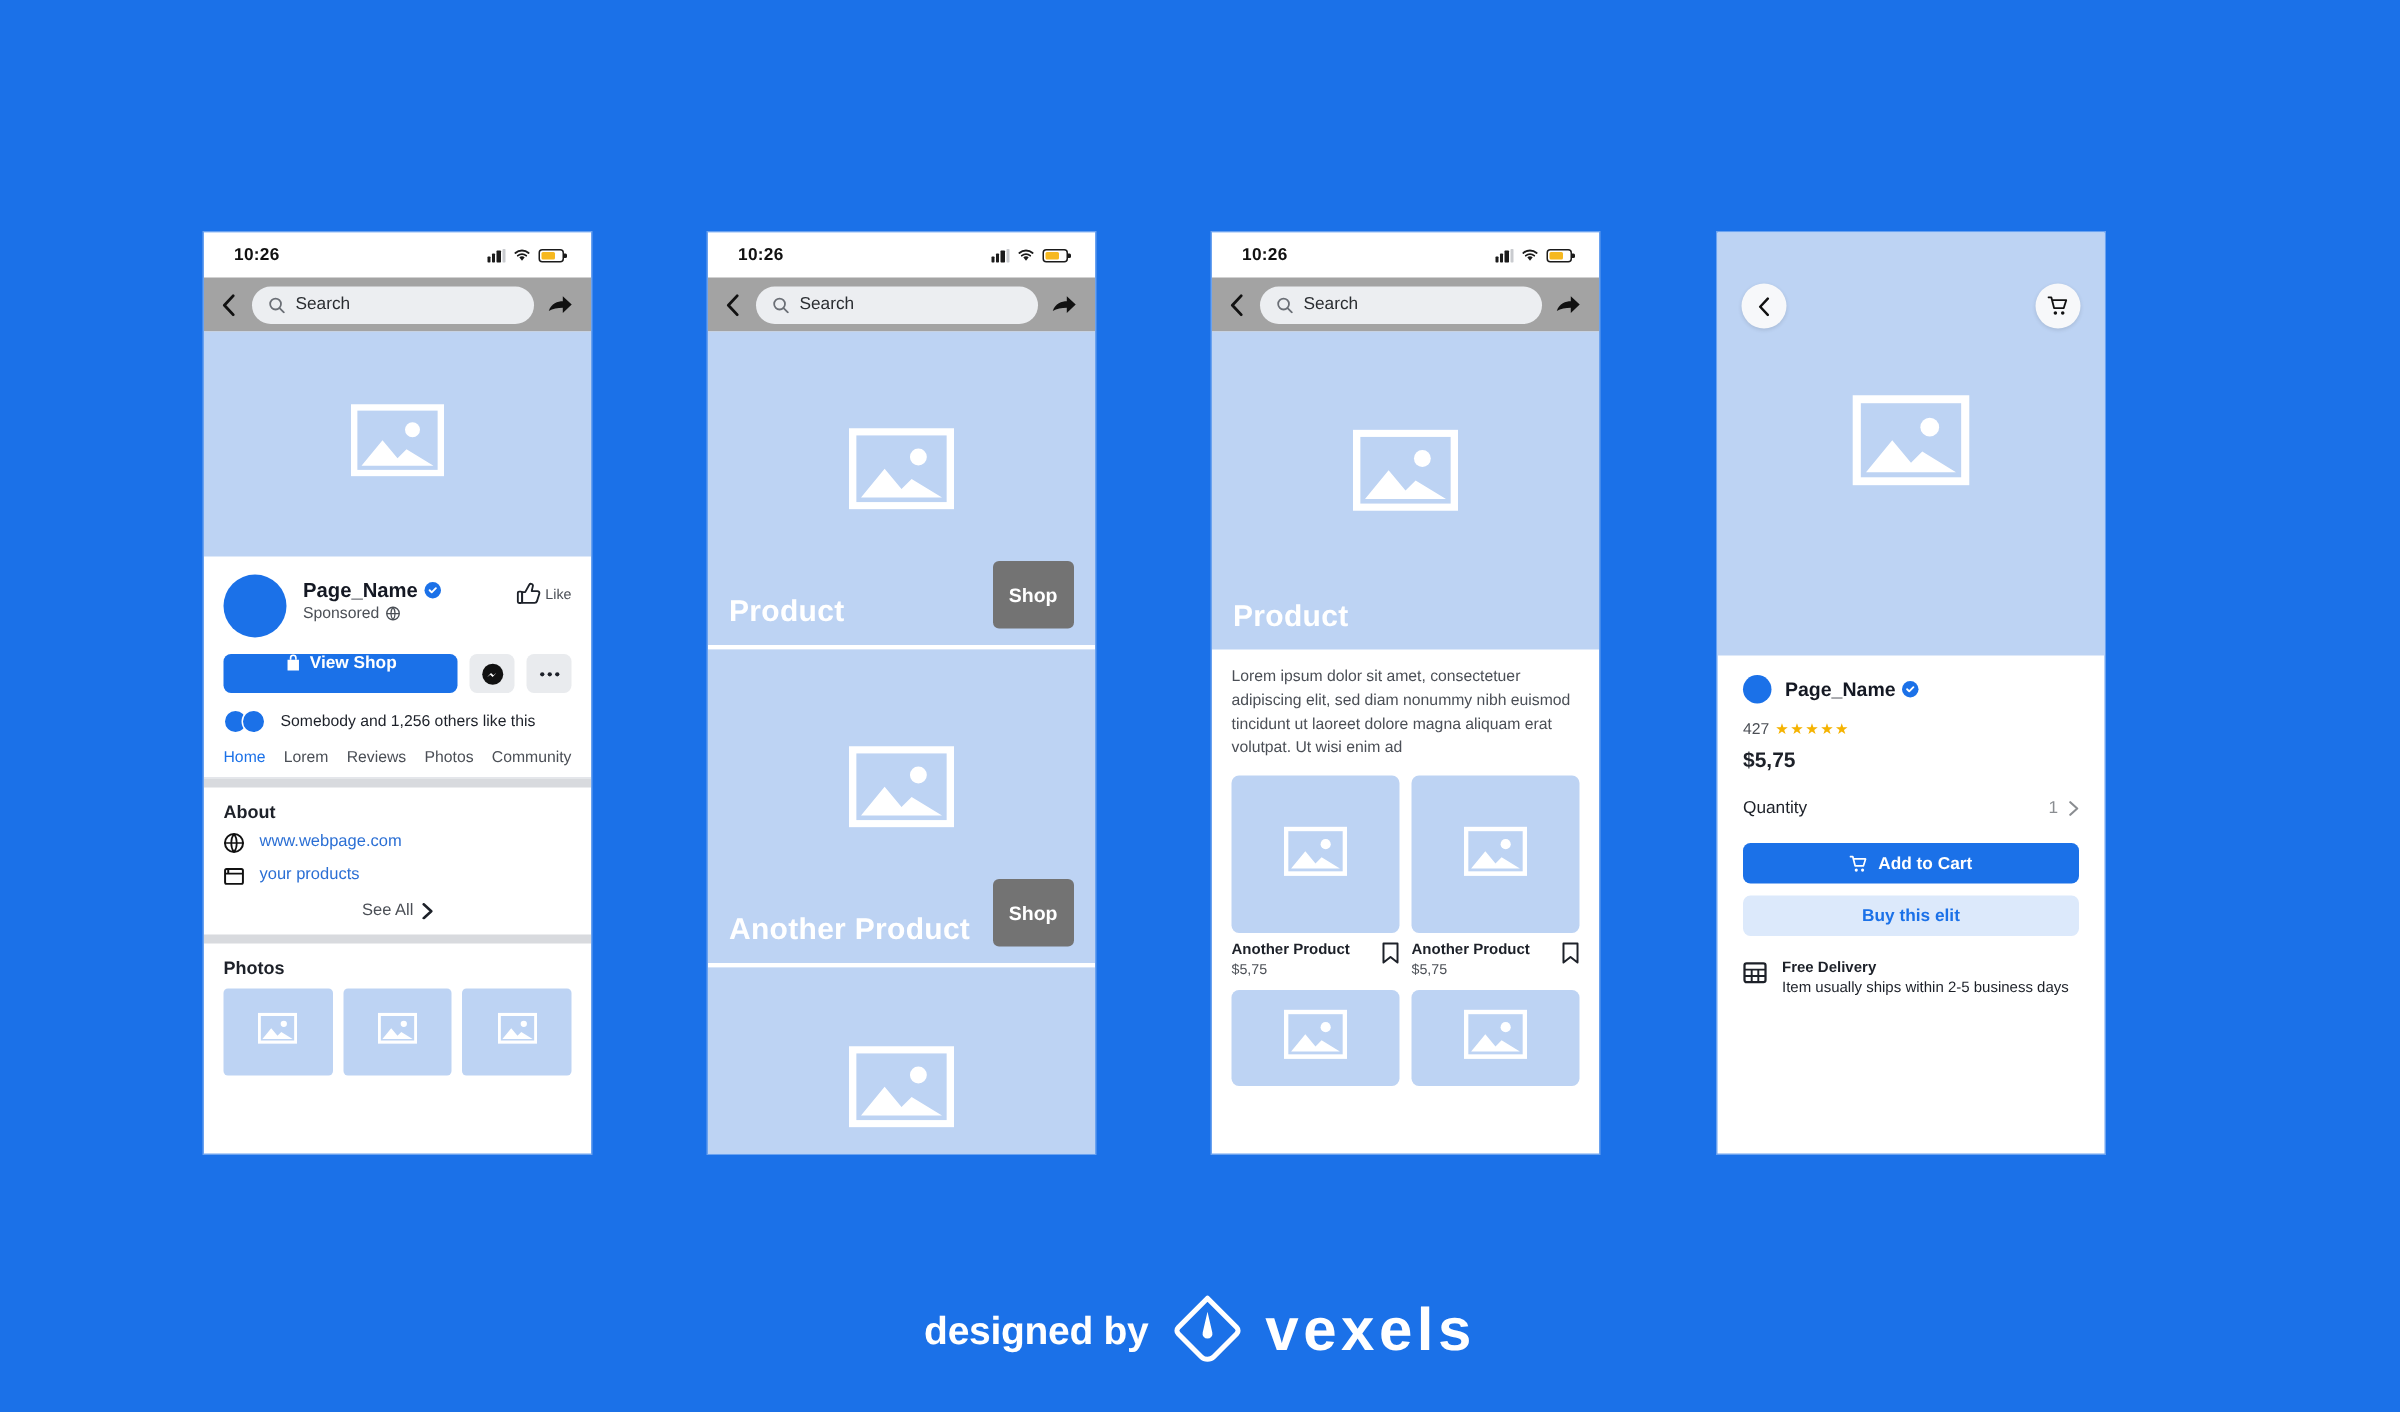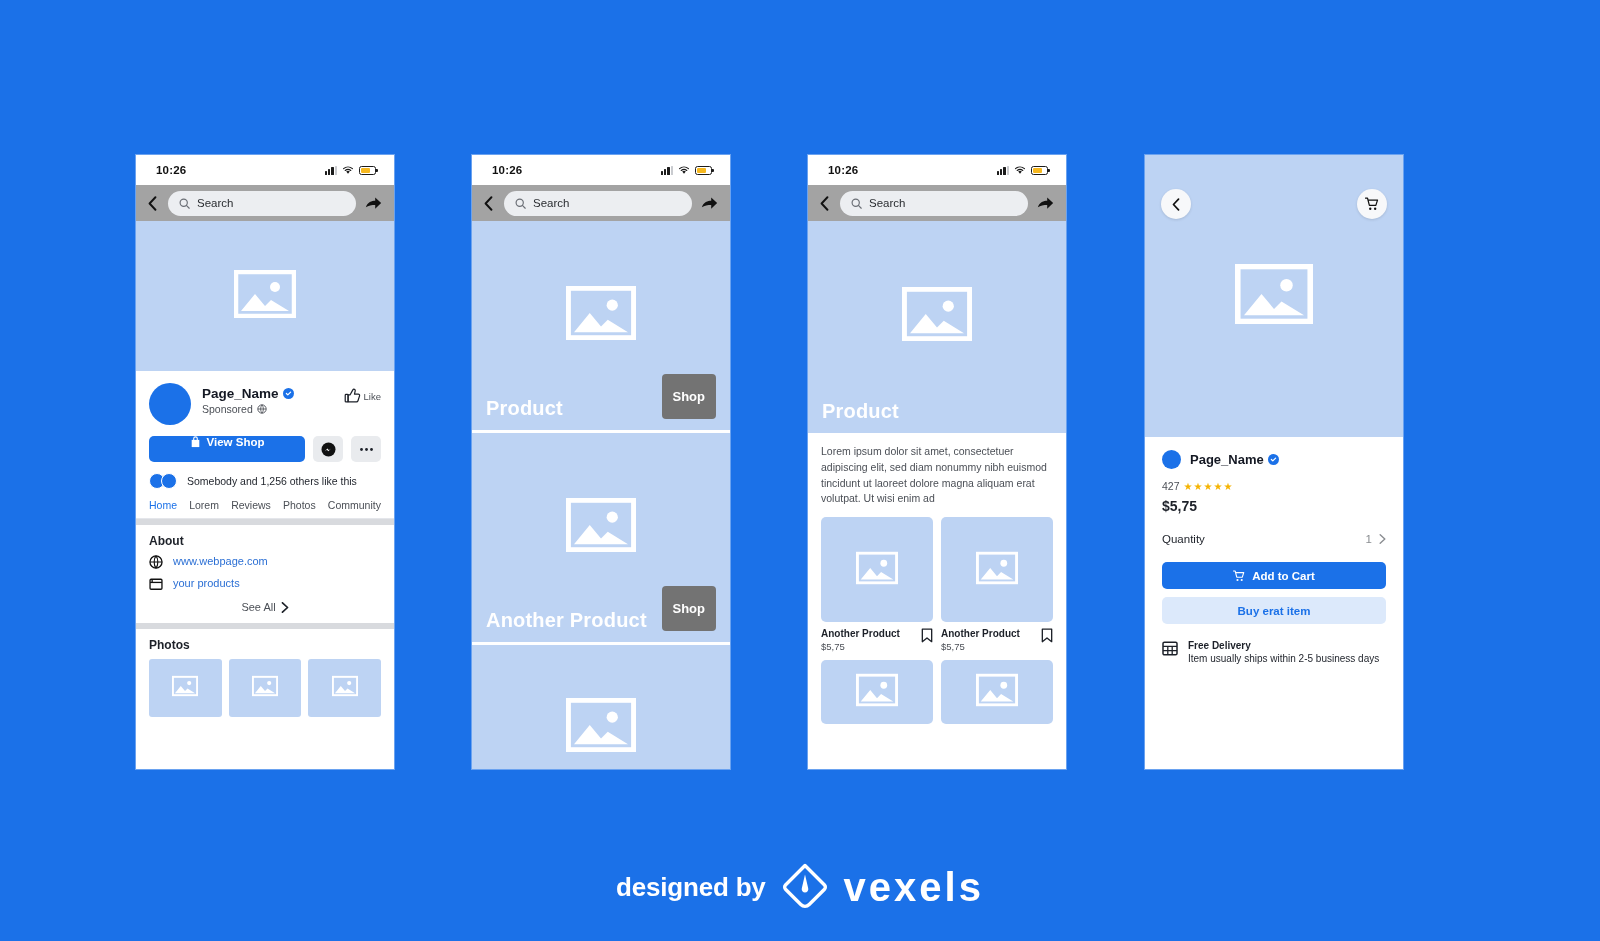--- a/index.html
+++ b/index.html
@@ -575,21 +575,21 @@
       <div class="cta solid">
         <svg width="12" height="12" viewBox="0 0 16 16">
           <path d="M0.6 1.4h2.3l2.1 8.2h7.4l1.9-6.1H4" stroke="#fff" stroke-width="1.5" fill="none" stroke-linecap="round" stroke-linejoin="round"></path>
           <circle cx="6" cy="13.4" r="1.4" fill="#fff"></circle>
             <circle cx="11.6" cy="13.4" r="1.4" fill="#fff"></circle>
         </svg>
         <span>Add to Cart</span>
       </div>
 
       <div class="cta soft">
-        <span>Buy erat item</span>
+        <span>Buy this elit</span>
       </div>
 
 
       <div class="info-row">
         <svg width="16" height="16" viewBox="0 0 16 16">
           <rect x="1" y="2.2" width="14" height="12.6" rx="1.4" stroke="#1d2129" stroke-width="1.5" fill="none"></rect>
           <path d="M1 6.4h14M1 10.6h14M5.8 6.4v8.4M10.2 6.4v8.4" stroke="#1d2129" stroke-width="1.3"></path>
         </svg>
         <div class="info-txt">
           <div class="info-h">Free Delivery</div>

